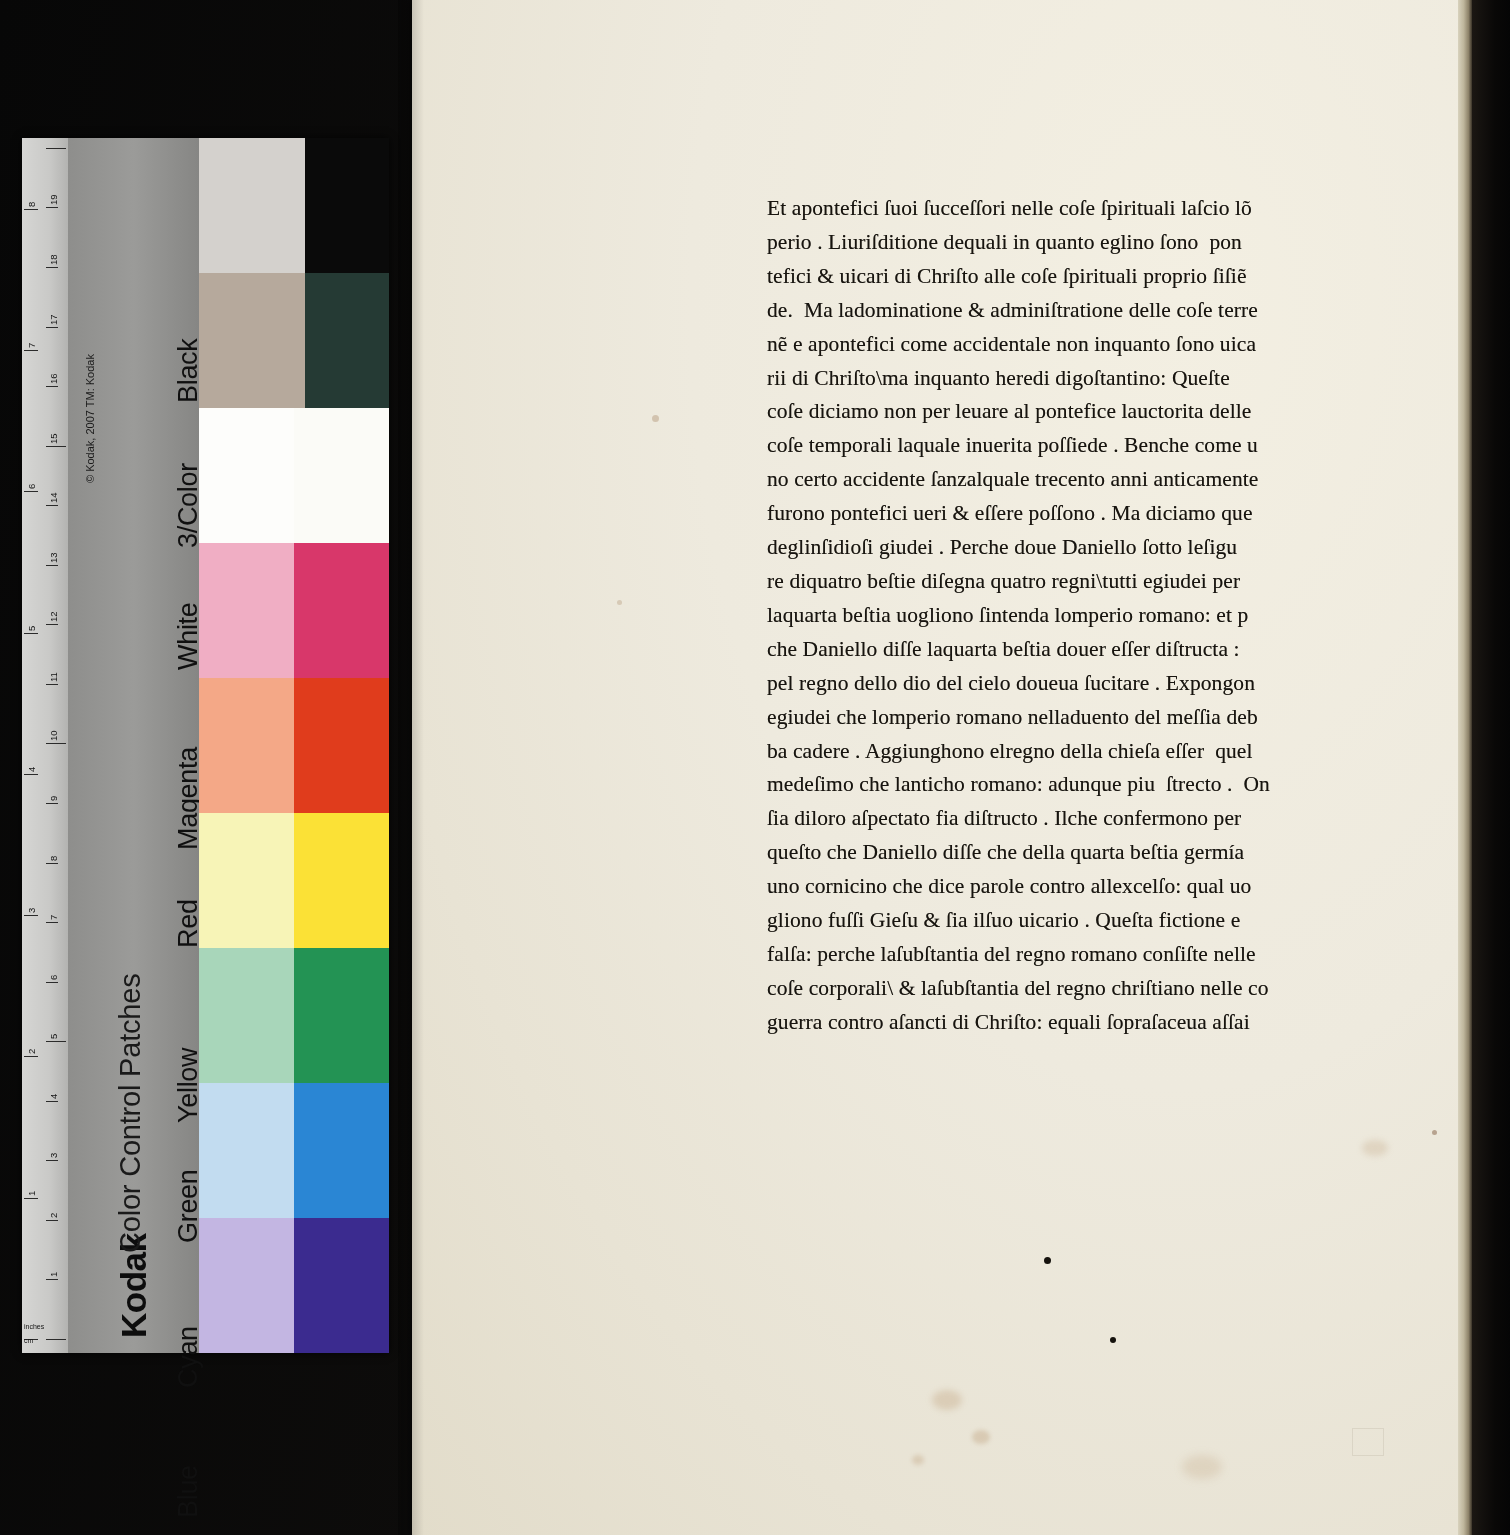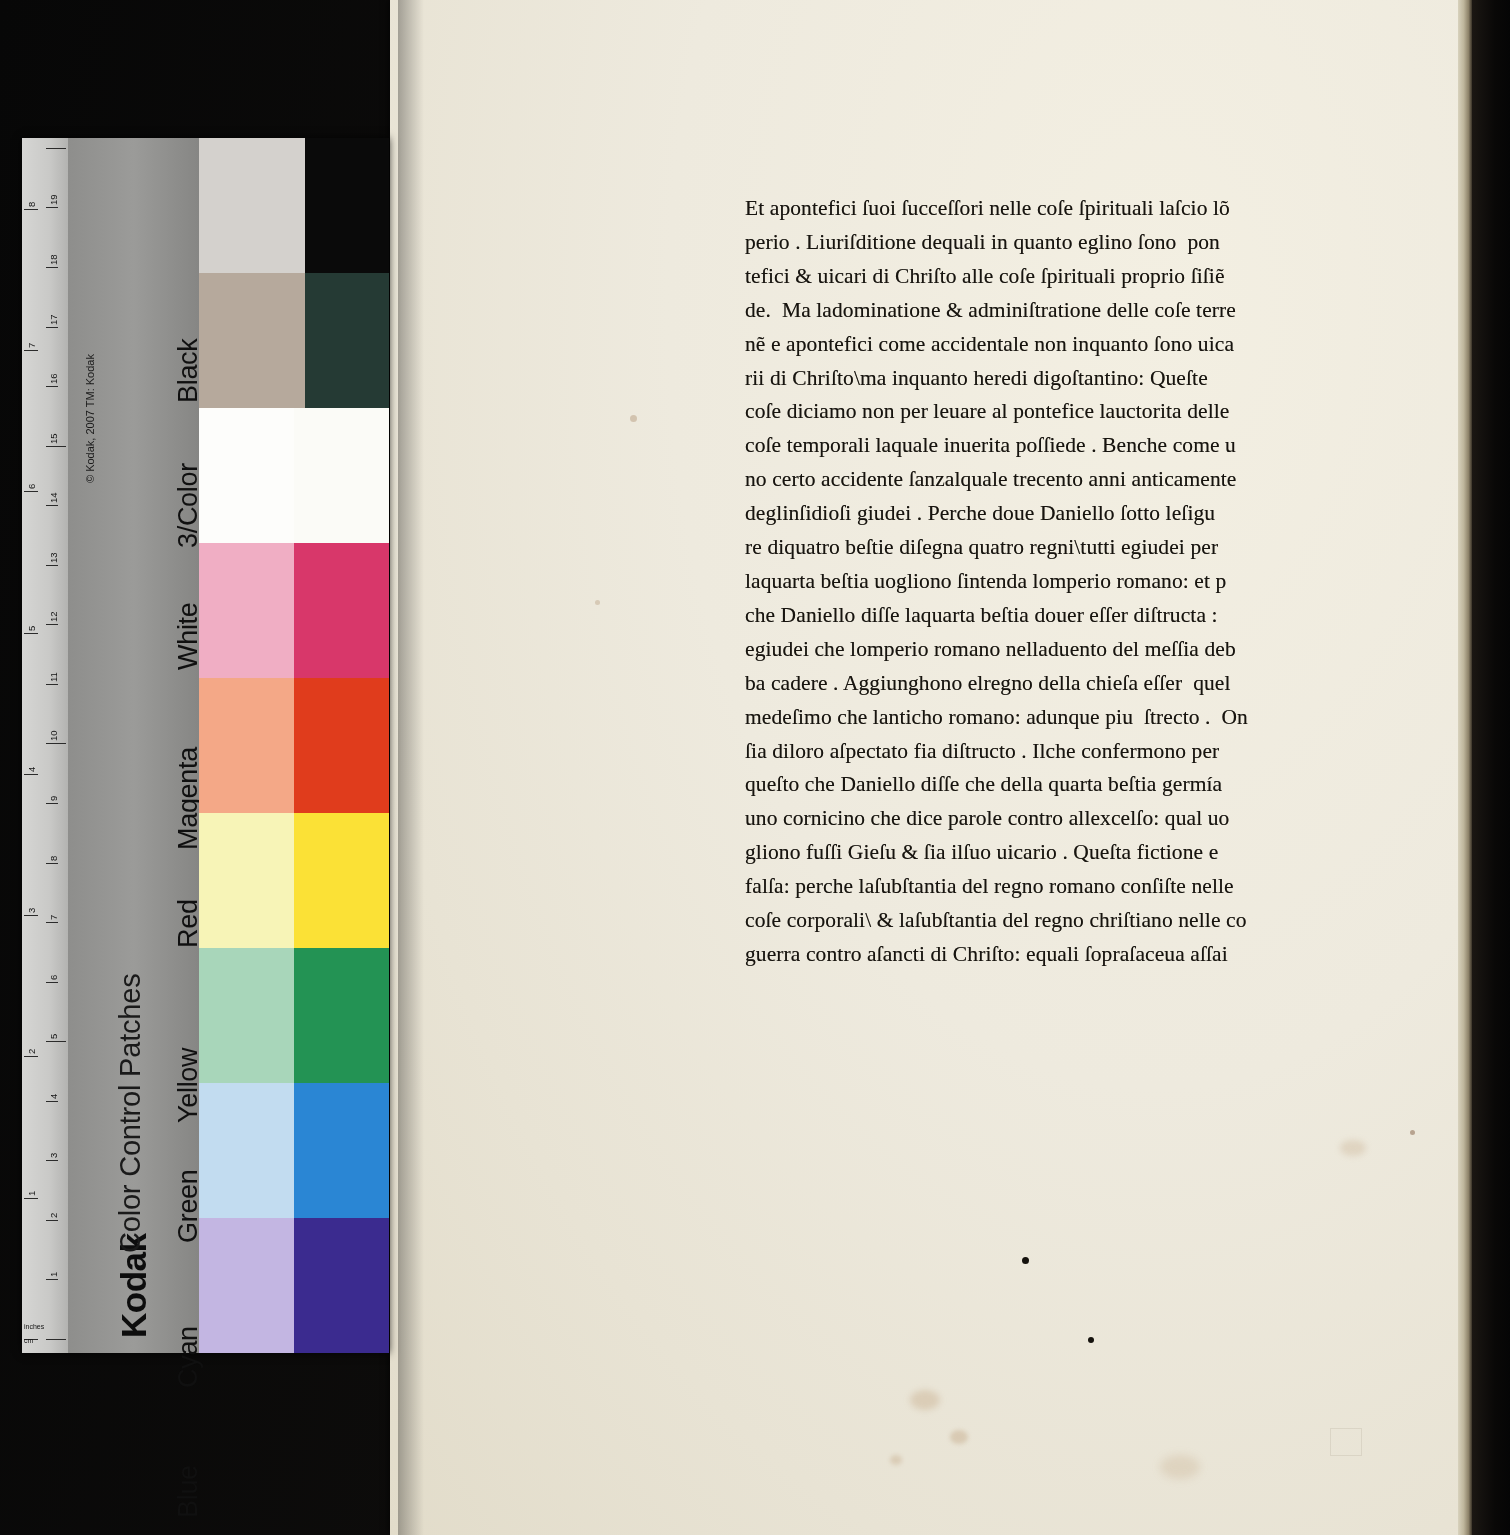--- a/index.html
+++ b/index.html
@@ -23,21 +23,21 @@
   
   .backdrop {
     position: absolute;
     inset: 0;
     background: linear-gradient(100deg, #070707 0%, #0d0c0b 40%, #111010 70%, #080808 100%);
   }
 
   
   .page {
     position: absolute;
-    left: 390px;
+    left: 412px;
     top: 0px;
     width: 1060px;
     height: 1535px;
     background:
       radial-gradient(ellipse at 70% 20%, #f3efe2 0%, #eeeade 45%, #e8e3d4 75%, #e2dcca 100%);
     box-shadow: -2px 0 6px rgba(0,0,0,0.55);
     padding-left: 36px;
   }
   .page-edge-right {
     position: absolute;
@@ -217,24 +217,26 @@
     <div class="textblock">
       <div class="textline">Et apontefici ſuoi ſucceſſori nelle coſe ſpirituali laſcio lõ</div>
       <div class="textline">perio . Liuriſditione dequali in quanto eglino ſono  pon</div>
       <div class="textline">tefici &amp; uicari di Chriſto alle coſe ſpirituali proprio ſiſiẽ</div>
       <div class="textline">de.  Ma ladominatione &amp; adminiſtratione delle coſe terre</div>
       <div class="textline">nẽ e apontefici come accidentale non inquanto ſono uica</div>
       <div class="textline">rii di Chriſto\ma inquanto heredi digoſtantino: Queſte</div>
       <div class="textline">coſe diciamo non per leuare al pontefice lauctorita delle</div>
       <div class="textline">coſe temporali laquale inuerita poſſiede . Benche come u</div>
       <div class="textline">no certo accidente ſanzalquale trecento anni anticamente</div>
+      <div class="textline">furono pontefici ueri &amp; eſſere poſſono . Ma diciamo que</div>
       <div class="textline">deglinſidioſi giudei . Perche doue Daniello ſotto leſigu</div>
       <div class="textline">re diquatro beſtie diſegna quatro regni\tutti egiudei per</div>
       <div class="textline">laquarta beſtia uogliono ſintenda lomperio romano: et p</div>
       <div class="textline">che Daniello diſſe laquarta beſtia douer eſſer diſtructa :</div>
+      <div class="textline">pel regno dello dio del cielo doueua ſucitare . Expongon</div>
       <div class="textline">egiudei che lomperio romano nelladuento del meſſia deb</div>
       <div class="textline">ba cadere . Aggiunghono elregno della chieſa eſſer  quel</div>
       <div class="textline">medeſimo che lanticho romano: adunque piu  ſtrecto .  On</div>
       <div class="textline">ſia diloro aſpectato fia diſtructo . Ilche confermono per</div>
       <div class="textline">queſto che Daniello diſſe che della quarta beſtia germía</div>
       <div class="textline">uno cornicino che dice parole contro allexcelſo: qual uo</div>
       <div class="textline">gliono fuſſi Gieſu &amp; ſia ilſuo uicario . Queſta fictione e</div>
       <div class="textline">falſa: perche laſubſtantia del regno romano conſiſte nelle</div>
       <div class="textline">coſe corporali\ &amp; laſubſtantia del regno chriſtiano nelle co</div>
       <div class="textline">guerra contro aſancti di Chriſto: equali ſopraſaceua aſſai</div>

